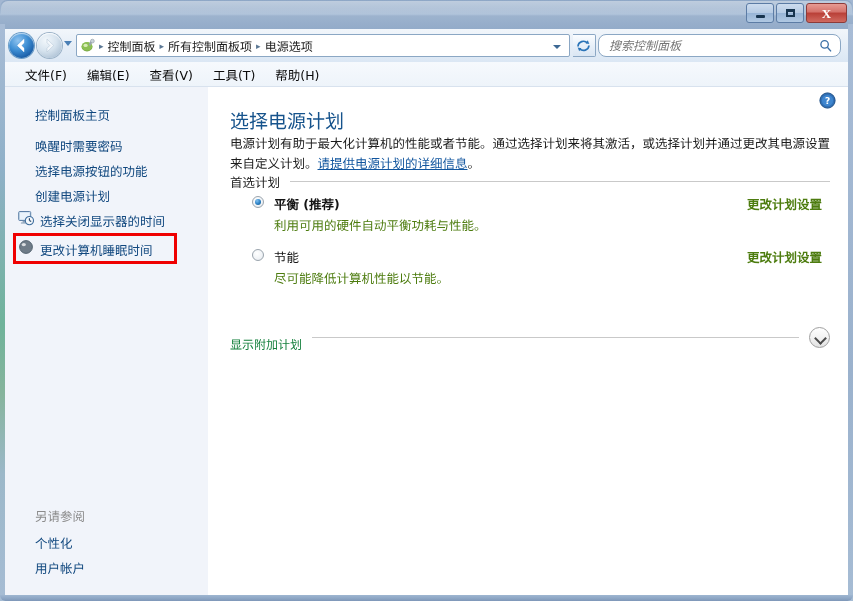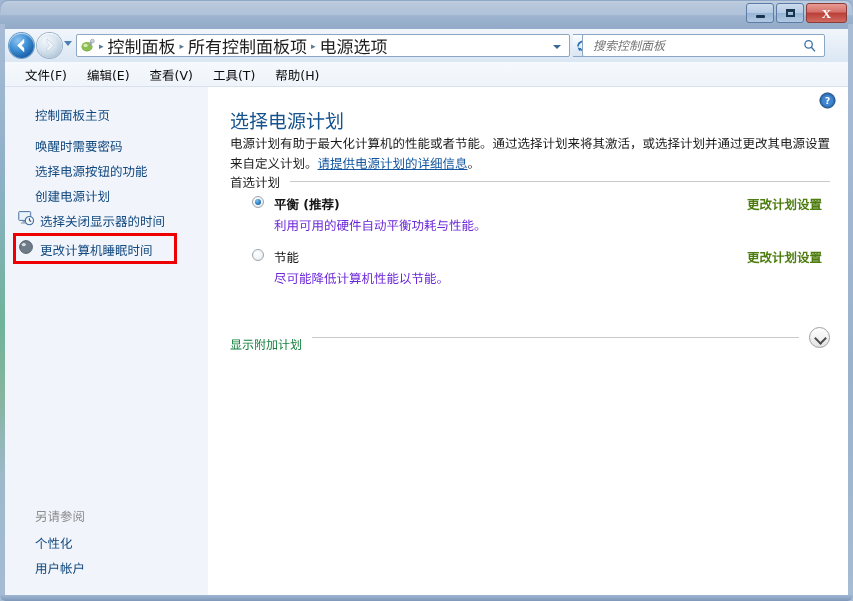--- a/index.html
+++ b/index.html
@@ -145,21 +145,21 @@
     box-sizing: border-box;
     border: 1px solid #8ba7c4;
     border-radius: 2px;
     background: #ffffff;
     display: flex;
     align-items: center;
     padding-left: 3px;
   }
   #addressbox .cp-icon { width: 18px; height: 16px; position: relative; flex: 0 0 auto; }
   .crumb {
-    font-size: 17px;
+    font-size: 12px;
     color: #1c1c1c;
     padding: 0 3px;
     white-space: nowrap;
     cursor: default;
   }
   .crumb-sep {
     color: #5b7794;
     font-size: 9px;
     padding: 0 1px;
     flex: 0 0 auto;
@@ -181,25 +181,25 @@
     border: 1px solid #8ba7c4;
     border-left: none;
     border-radius: 0 2px 2px 0;
     background: linear-gradient(180deg, #fbfdff 0%, #e8f0f9 50%, #dae6f3 100%);
     cursor: default;
   }
 
   
   #searchbox {
     position: absolute;
-    left: 582px; top: 34px;
+    left: 598px; top: 34px;
     width: 243px; height: 23px;
     box-sizing: border-box;
     border: 1px solid #8ba7c4;
-    border-radius: 2px;
+    border-radius: 8px;
     background: #ffffff;
     cursor: text;
   }
   #search-input {
     position: absolute;
     left: 8px; top: 3px;
     width: 200px;
     border: none; outline: none;
     font-family: "DejaVu Sans", "Liberation Sans", sans-serif;
     font-size: 12px;
@@ -377,21 +377,21 @@
     font-size: 12.5px;
     font-weight: bold;
     color: #141414;
     white-space: nowrap;
   }
   .plan-name.unsel { font-weight: normal; }
   .plan-desc {
     position: absolute;
     left: 44px; top: 21px;
     font-size: 12.5px;
-    color: #6d28d9;
+    color: #4d7c0f;
     white-space: nowrap;
   }
   .plan-link {
     position: absolute;
     right: 8px; top: 0;
     font-size: 12.5px;
     color: #4d7c0f;
     white-space: nowrap;
     cursor: default;
     font-weight: bold;

